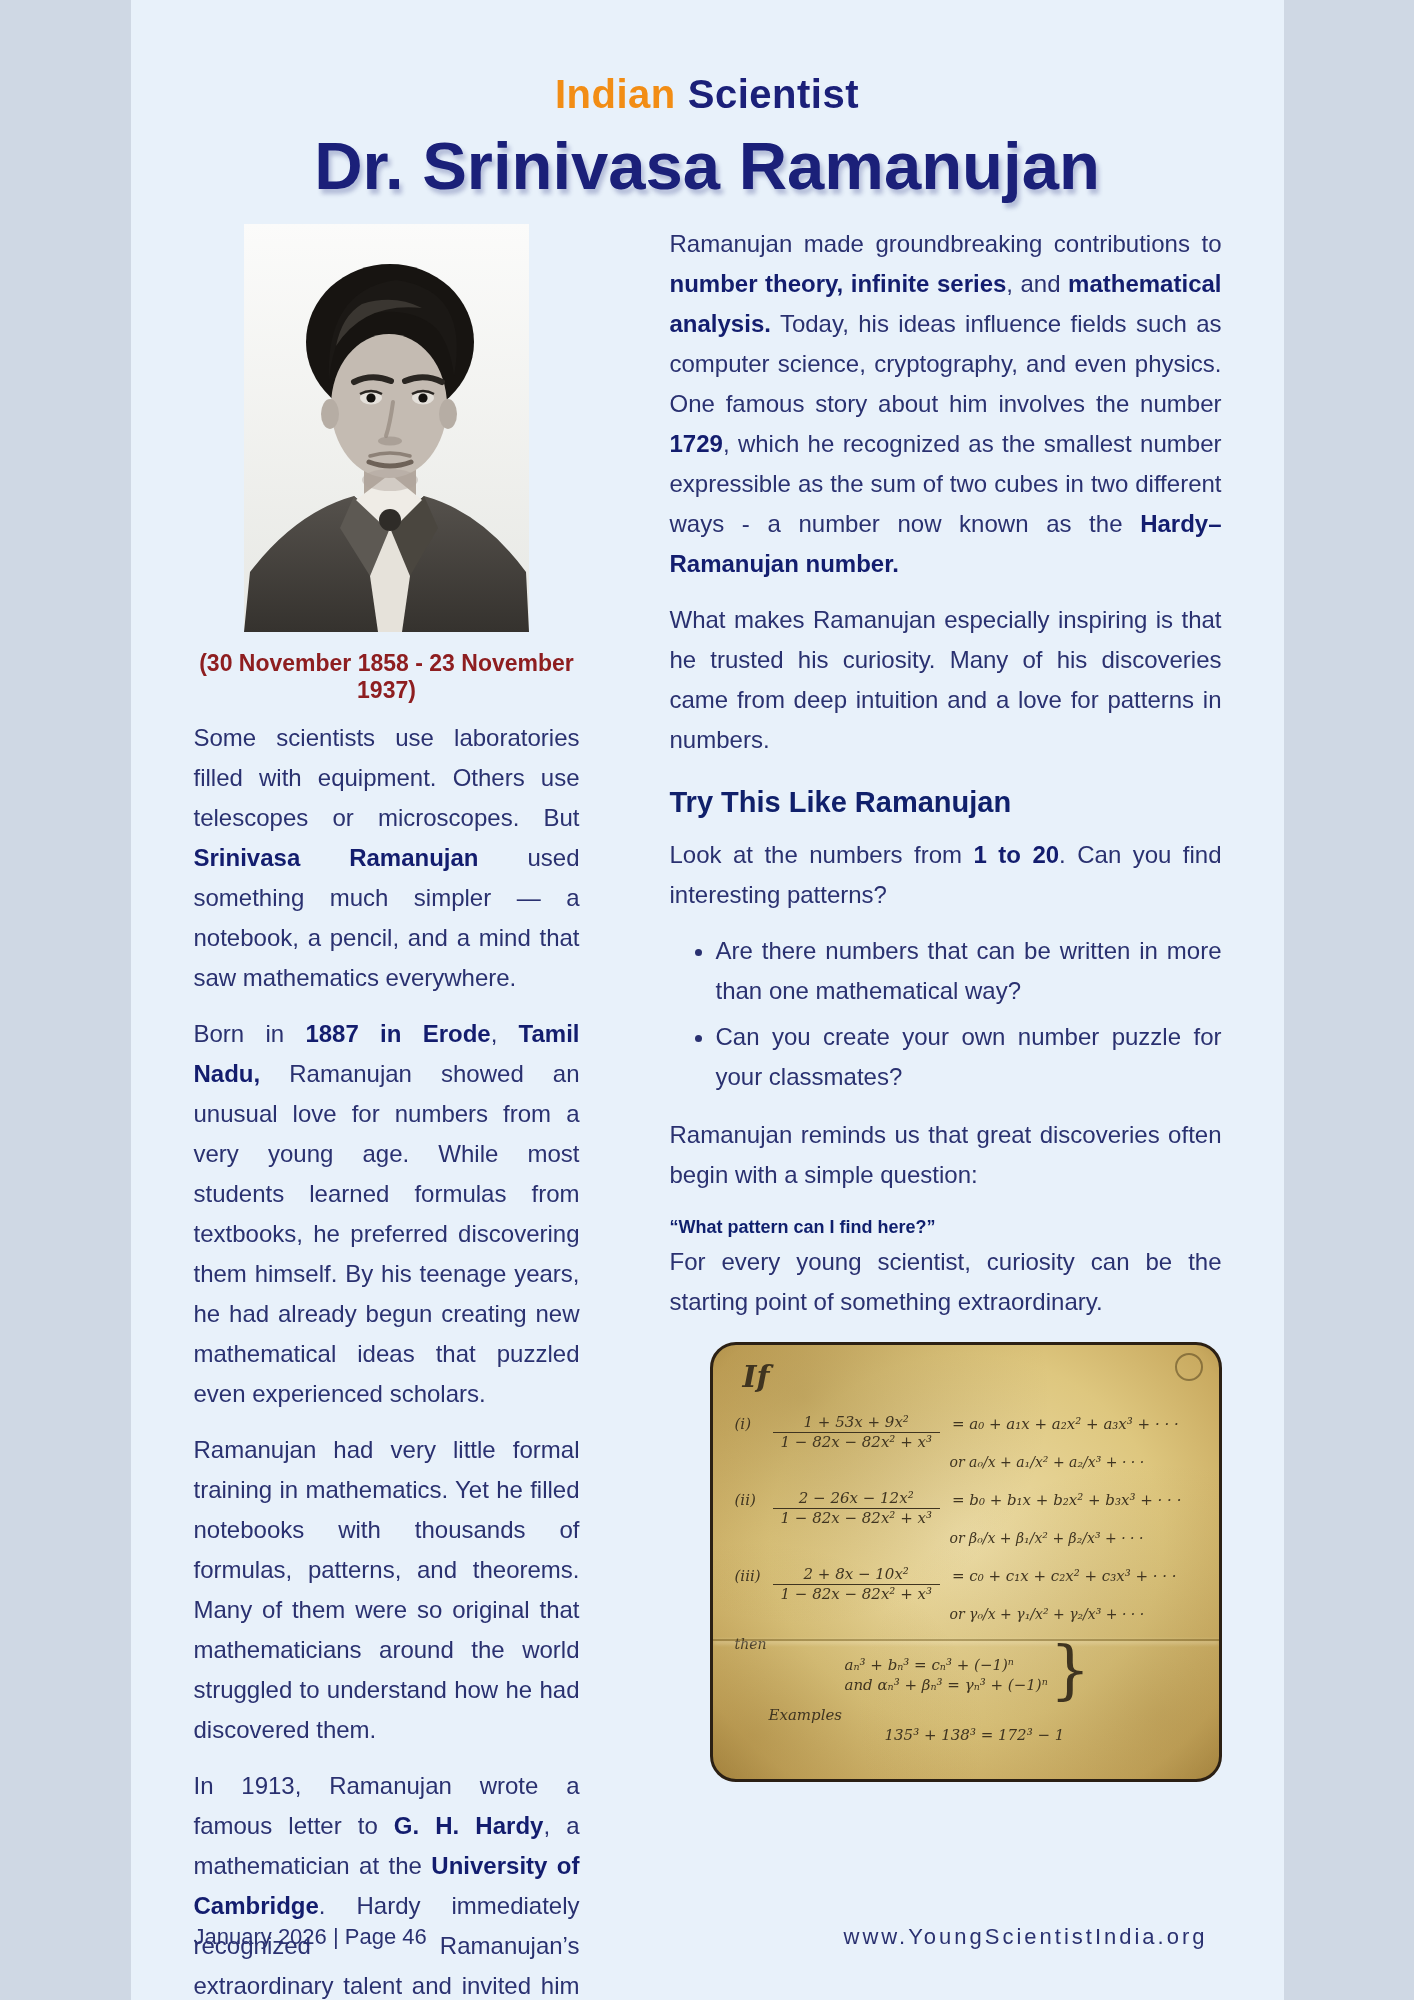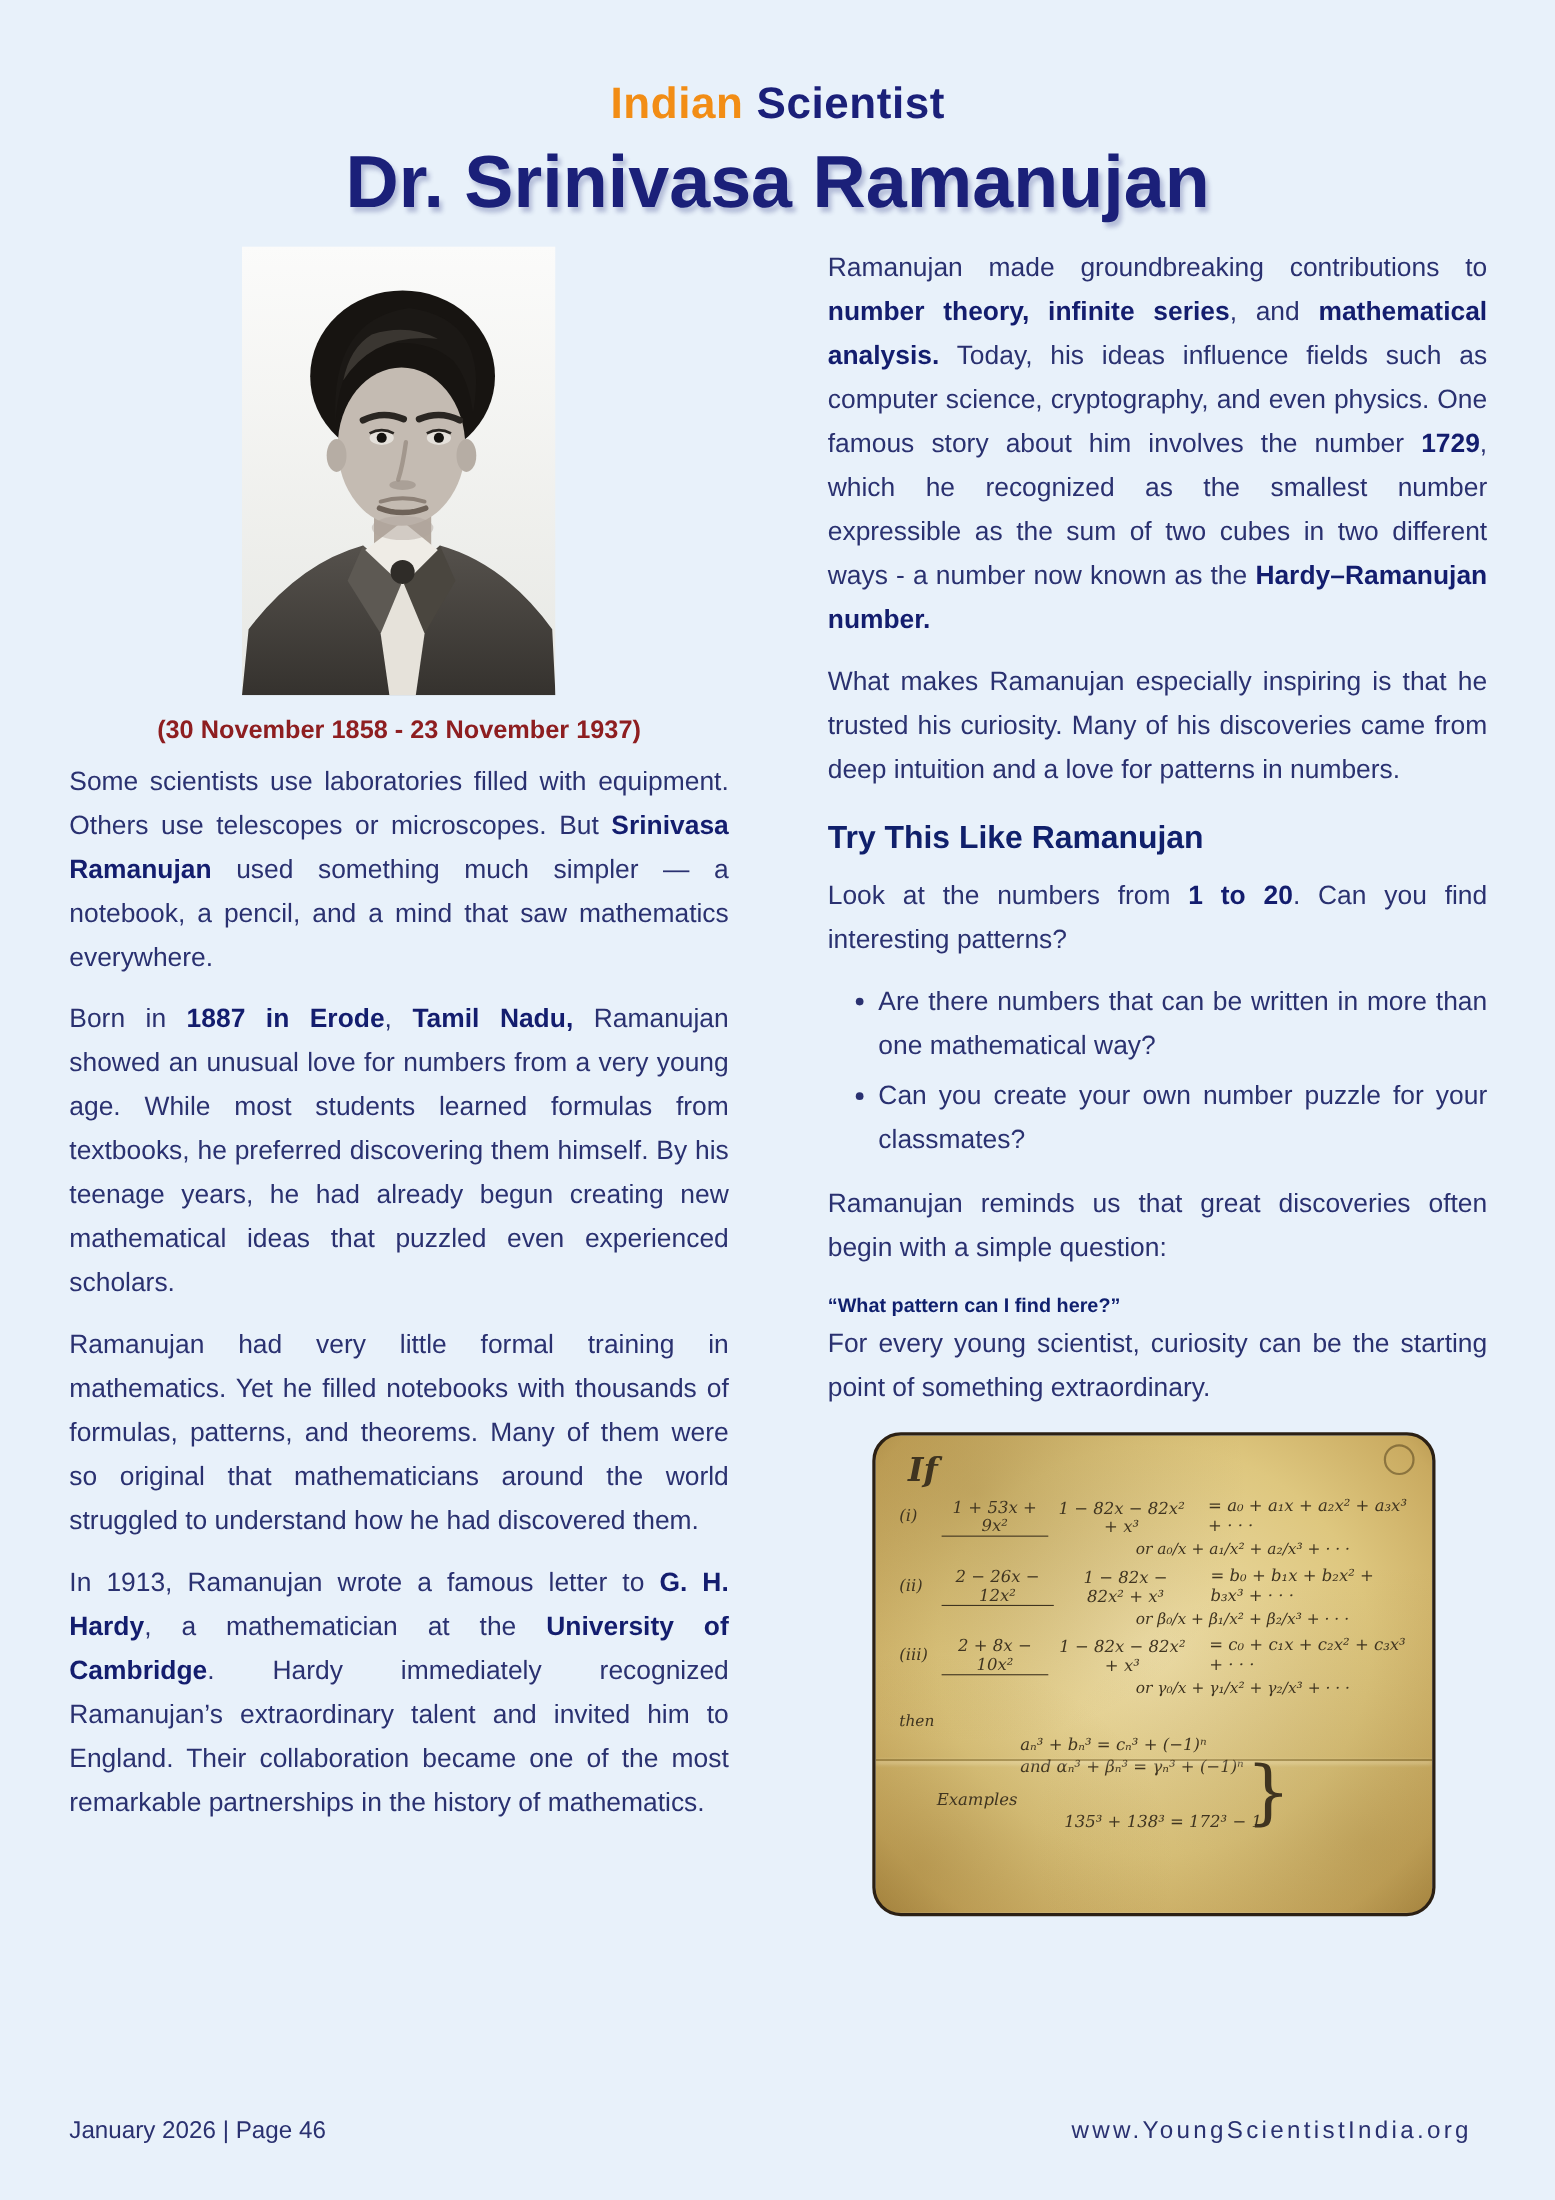--- a/index.html
+++ b/index.html
@@ -1,18 +1,18 @@
 <!DOCTYPE html>
 <html><head>
 <meta charset="utf-8">
 <style>
   html,body{margin:0;padding:0;background:#cfd8e4;}
   .page{
     position:relative;
-    width:1414px;height:2000px;
+    width:1153px;height:2000px;
     margin:0 auto;
     background:#e8f1fa;
     font-family:"Liberation Sans",sans-serif;
     color:#2a3170;
     overflow:hidden;
   }
   
   .masthead{padding-top:72px;text-align:center;}
   .kicker{font-size:40px;font-weight:800;letter-spacing:.5px;}
   .kicker .part1{color:#f28d15;margin-right:12px;}
@@ -78,21 +78,21 @@
     content:"";position:absolute;left:0;right:0;top:294px;
     border-top:2px solid rgba(90,70,20,.35);
     box-shadow:0 2px 4px rgba(255,250,225,.55);
   }
   .notebook::after{ 
     content:"";position:absolute;right:16px;top:8px;width:24px;height:24px;
     border:2px solid rgba(60,45,15,.45);border-radius:50%;
   }
   .nb-line{display:flex;align-items:center;margin:4px 0;font-size:15px;}
   .nb-label{width:38px;flex:0 0 auto;}
-  .frac{display:inline-flex;flex-direction:row;text-align:center;line-height:1.1;margin:4px 8px 0 0;}
+  .frac{display:inline-flex;flex-direction:column;text-align:center;line-height:1.1;margin:16px 8px 0 0;}
   .frac .num{padding:0 8px 1px 8px;border-bottom:1.5px solid #3f3420;}
   .frac .den{padding:1px 8px 0 8px;}
   .nb-rhs{margin-left:4px;}
   .nb-if{font-size:30px;font-weight:700;margin:0 0 2px 8px;}
   .nb-or{margin-left:215px;font-size:14px;}
   .nb-then{margin-top:14px;font-size:14px;}
   .nb-center{display:block;margin:2px 0 2px 110px;font-size:15px;}
   .nb-examples{margin:12px 0 0 34px;font-size:15px;}
   .nb-final{margin:2px 0 0 150px;font-size:15px;}
   .nb-brace{

